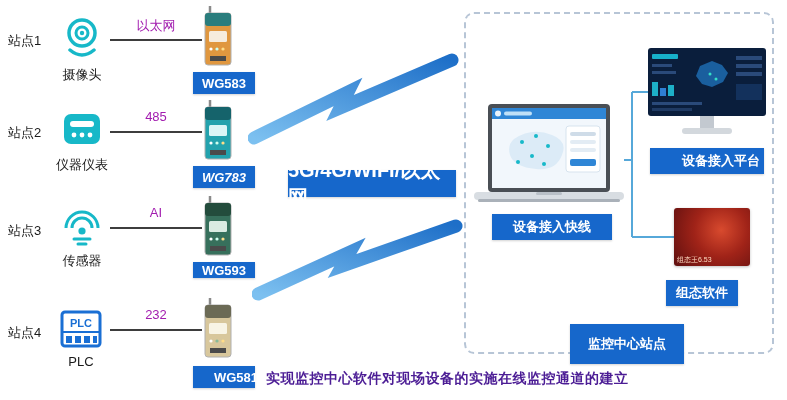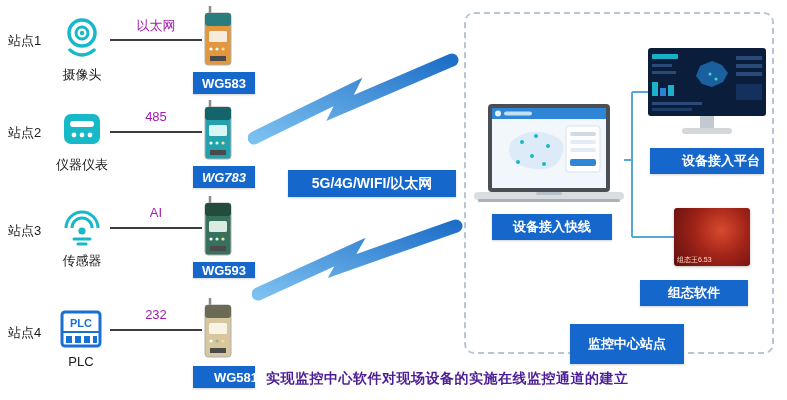--- a/index.html
+++ b/index.html
@@ -13,21 +13,21 @@
   .st-label { position: absolute; font-size: 13px; color: #1a1a1a; }
   .dev-caption { position: absolute; font-size: 13px; color: #1a1a1a; text-align: center; }
   .link-line { position: absolute; height: 2px; background: #3d3d3d; }
   .link-label { position: absolute; font-size: 13px; color: #a21caf; text-align: center; }
   .chip {
     position: absolute; background: #1667cb; color: #ffffff;
     font-weight: bold; font-size: 13px; border-radius: 0;
     display: flex; align-items: center; justify-content: center;
     box-shadow: 0 1px 2px rgba(0,0,0,0.18);
   }
-  .chip.big { font-size: 14px; }
+  .chip.big { font-size: 20px; }
   .dashed-box { position: absolute; border: 2px dashed #b7c5d6; border-radius: 10px; }
   .caption {
     position: absolute; font-size: 14px; font-weight: bold;
     color: #4c1d95; letter-spacing: 0.5px; white-space: nowrap;
   }
   .scada {
     position: absolute; border-radius: 3px; overflow: hidden;
     background: radial-gradient(circle at 62% 38%, #d84a2e 0%, #a02318 45%, #5d0f0f 100%);
     display: flex; align-items: flex-end; padding: 3px;
     box-shadow: 0 1px 3px rgba(0,0,0,0.25);
@@ -202,19 +202,19 @@
     <rect x="4" y="54" width="50" height="3" fill="#2a4a7a"></rect>
     <rect x="4" y="60" width="40" height="3" fill="#1f3a63"></rect>
     <rect x="52" y="68" width="14" height="12" fill="#c3c9d0"></rect>
     <rect x="34" y="80" width="50" height="6" rx="3" fill="#d3d8dd"></rect>
   </svg>
   <div class="chip" style="left:650px; top:148px; width:114px; height:26px;padding-left:28px;">设备接入平台</div>
 
   <div class="scada" style="left:674px; top:208px; width:76px; height:58px;">
     <span>组态王6.53</span>
   </div>
-  <div class="chip" style="left:640px; top:280px; width:108px; height:26px;">组态软件</div>
+  <div class="chip" style="left:666px; top:280px; width:72px; height:26px;">组态软件</div>
 
   <div class="chip" style="left:570px; top:324px; width:114px; height:40px;">监控中心站点</div>
 
   <div class="caption" style="left:266px; top:370px;">实现监控中心软件对现场设备的实施在线监控通道的建立</div>
 
 </div>
 
 </body></html>

